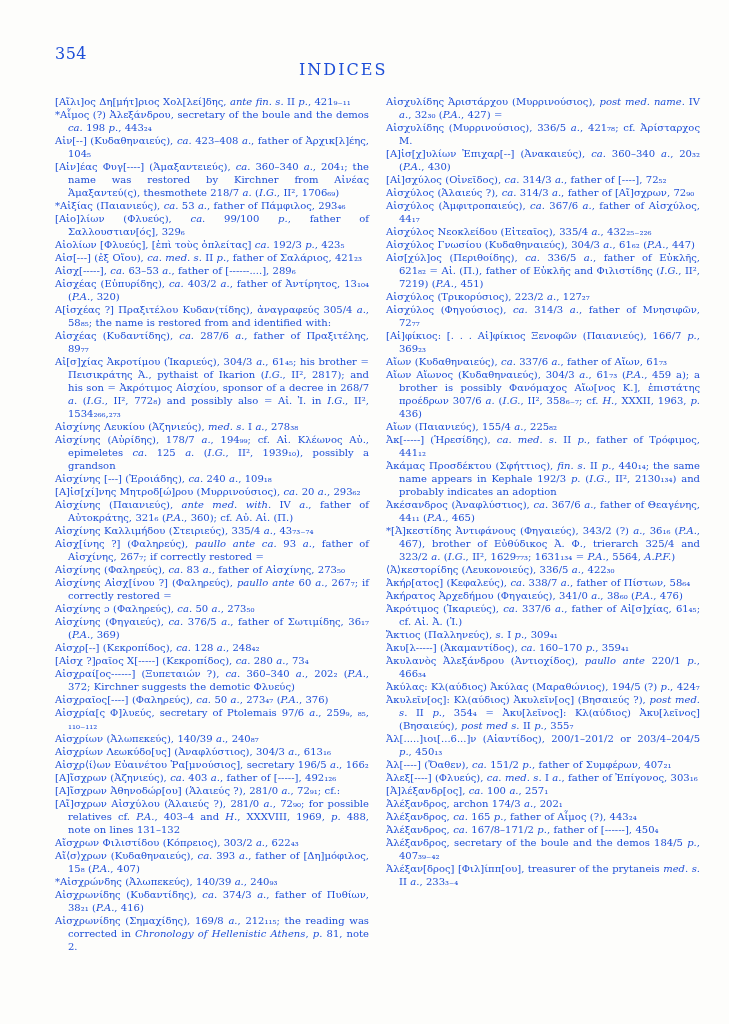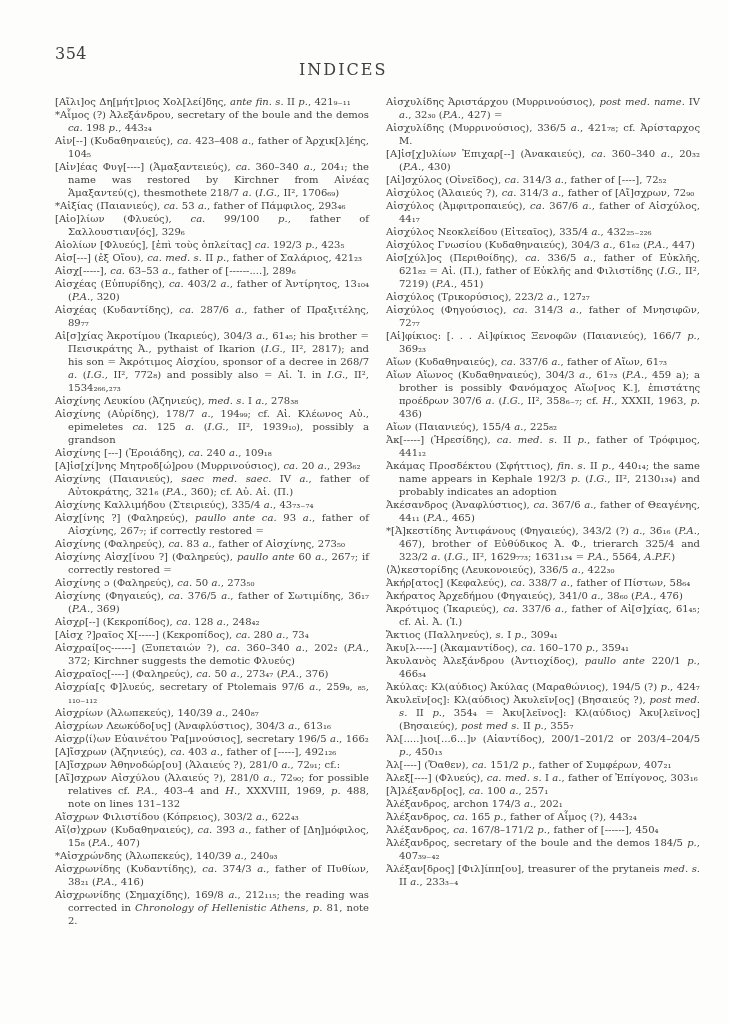--- a/index.html
+++ b/index.html
@@ -6,21 +6,21 @@
     margin: 0;
     padding: 0;
     background: #e8e8e6;
   }
   .page {
     position: relative;
     width: 729px;
     height: 1024px;
     margin: 0 auto;
     background: #fdfdfb;
-    color: #404040;
+    color: #1d4ed8;
     font-family: "DejaVu Serif", serif;
     overflow: hidden;
   }
   .page-header {
     position: absolute;
     top: 44px;
     left: 55px;
     right: 29px;
     height: 22px;
   }
@@ -70,27 +70,28 @@
         <p class="entry">[Αἴλι]ος Δη[μήτ]ριος Χολ[λεί]δης, <i>ante fin. s.</i> II <i>p.</i>, 421₉₋₁₁</p>
         <p class="entry">*Αἷμος (?) Ἀλεξάνδρου, secretary of the boule and the demos <i>ca.</i> 198 <i>p.</i>, 443₂₄</p>
         <p class="entry">Αἰν[--] (Κυδαθηναιεύς), <i>ca.</i> 423–408 <i>a.</i>, father of Ἀρχικ[λ]έης, 104₅</p>
         <p class="entry">[Αἰν]έας Φυγ[----] (Ἁμαξαντειεύς), <i>ca.</i> 360–340 <i>a.</i>, 204₁; the name was restored by Kirchner from Αἰνέας Ἁμαξαντεύ(ς), thesmothete 218/7 <i>a.</i> (<i>I.G.</i>, II², 1706₆₉)</p>
         <p class="entry">*Αἰξίας (Παιανιεύς), <i>ca.</i> 53 <i>a.</i>, father of Πάμφιλος, 293₄₆</p>
         <p class="entry">[Αἰο]λίων (Φλυεύς), <i>ca.</i> 99/100 <i>p.</i>, father of Σαλλουστιαν[ός], 329₆</p>
         <p class="entry">Αἰολίων [Φλυεύς], [ἐπὶ τοὺς ὁπλείτας] <i>ca.</i> 192/3 <i>p.</i>, 423₅</p>
         <p class="entry">Αἰσ[---] (ἐξ Οἴου), <i>ca. med. s.</i> II <i>p.</i>, father of Σαλάριος, 421₂₃</p>
         <p class="entry">Αἰσχ[-----], <i>ca.</i> 63–53 <i>a.</i>, father of [------....], 289₆</p>
         <p class="entry">Αἰσχέας (Εὐπυρίδης), <i>ca.</i> 403/2 <i>a.</i>, father of Ἀντίρητος, 13₁₀₄ (<i>P.A.</i>, 320)</p>
+        <p class="entry">Α[ἰσχέας ?] Πραξιτέλου Κυδαν(τίδης), ἀναγραφεύς 305/4 <i>a.</i>, 58₈₅; the name is restored from and identified with:</p>
         <p class="entry">Αἰσχέας (Κυδαντίδης), <i>ca.</i> 287/6 <i>a.</i>, father of Πραξιτέλης, 89₇₇</p>
         <p class="entry">Αἰ[σ]χίας Ἀκροτίμου (Ἰκαριεύς), 304/3 <i>a.</i>, 61₄₅; his brother = Πεισικράτης Ἀ., pythaist of Ikarion (<i>I.G.</i>, II², 2817); and his son = Ἀκρότιμος Αἰσχίου, sponsor of a decree in 268/7 <i>a.</i> (<i>I.G.</i>, II², 772₈) and possibly also = Αἰ. Ἰ. in <i>I.G.</i>, II², 1534₂₆₆,₂₇₃</p>
         <p class="entry">Αἰσχίνης Λευκίου (Ἀζηνιεύς), <i>med. s.</i> I <i>a.</i>, 278₃₈</p>
         <p class="entry">Αἰσχίνης (Αὐρίδης), 178/7 <i>a.</i>, 194₉₉; cf. Αἰ. Κλέωνος Αὐ., epimeletes <i>ca.</i> 125 <i>a.</i> (<i>I.G.</i>, II², 1939₁₀), possibly a grandson</p>
         <p class="entry">Αἰσχίνης [---] (Ἐροιάδης), <i>ca.</i> 240 <i>a.</i>, 109₁₈</p>
         <p class="entry">[Α]ἰσ[χί]νης Μητροδ[ώ]ρου (Μυρρινούσιος), <i>ca.</i> 20 <i>a.</i>, 293₆₂</p>
-        <p class="entry">Αἰσχίνης (Παιανιεύς), <i>saec med. saec.</i> IV <i>a.</i>, father of Αὐτοκράτης, 321₆ (<i>P.A.</i>, 360); cf. Αὐ. Αἰ. (Π.)</p>
+        <p class="entry">Αἰσχίνης (Παιανιεύς), <i>ante med. with.</i> IV <i>a.</i>, father of Αὐτοκράτης, 321₆ (<i>P.A.</i>, 360); cf. Αὐ. Αἰ. (Π.)</p>
         <p class="entry">Αἰσχίνης Καλλιμήδου (Στειριεύς), 335/4 <i>a.</i>, 43₇₃₋₇₄</p>
         <p class="entry">Αἰσχ[ίνης ?] (Φαληρεύς), <i>paullo ante</i> <i>ca.</i> 93 <i>a.</i>, father of Αἰσχίνης, 267₇; if correctly restored =</p>
         <p class="entry">Αἰσχίνης (Φαληρεύς), <i>ca.</i> 83 <i>a.</i>, father of Αἰσχίνης, 273₅₀</p>
         <p class="entry">Αἰσχίνης Αἰσχ[ίνου ?] (Φαληρεύς), <i>paullo ante</i> 60 <i>a.</i>, 267₇; if correctly restored =</p>
         <p class="entry">Αἰσχίνης ɔ (Φαληρεύς), <i>ca.</i> 50 <i>a.</i>, 273₅₀</p>
         <p class="entry">Αἰσχίνης (Φηγαιεύς), <i>ca.</i> 376/5 <i>a.</i>, father of Σωτιμίδης, 36₁₇ (<i>P.A.</i>, 369)</p>
         <p class="entry">Αἰσχρ[--] (Κεκροπίδος), <i>ca.</i> 128 <i>a.</i>, 248₄₂</p>
         <p class="entry">[Αἰσχ ?]ραῖος Χ[-----] (Κεκροπίδος), <i>ca.</i> 280 <i>a.</i>, 73₄</p>
         <p class="entry">Αἰσχραί[ος------] (Ξυπεταιών ?), <i>ca.</i> 360–340 <i>a.</i>, 202₂ (<i>P.A.</i>, 372; Kirchner suggests the demotic Φλυεύς)</p>
         <p class="entry">Αἰσχραῖος[----] (Φαληρεύς), <i>ca.</i> 50 <i>a.</i>, 273₄₇ (<i>P.A.</i>, 376)</p>

